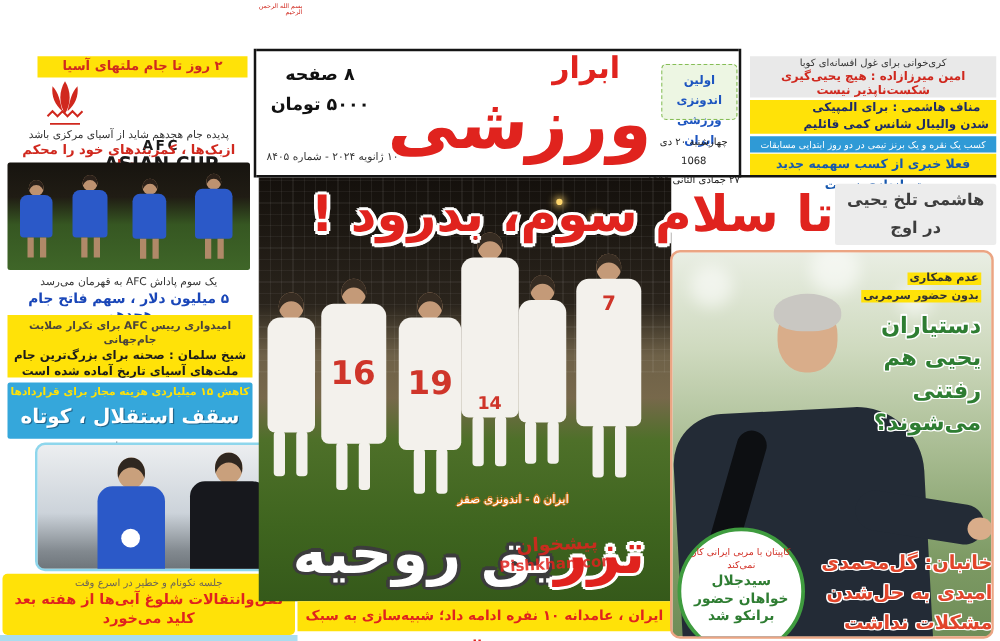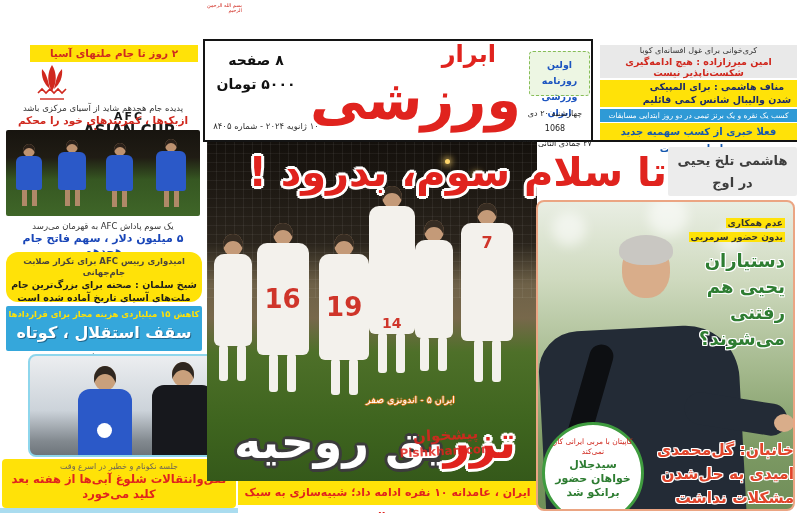--- a/index.html
+++ b/index.html
@@ -56,31 +56,31 @@
     <div>۵۰۰۰ تومان</div>
   </div>
   <div class="abs rtl ctr" style="left:202px;top:121px;width:128px;font-size:8.5px;color:#333;">۱۰ ژانویه ۲۰۲۴ - شماره ۸۴۰۵</div>
 
   <div class="abs ctr" style="left:318px;top:41px;width:204px;color:#e0231e;">
     <div class="rtl" style="font-size:24px;font-weight:900;text-align:right;padding-right:26px;line-height:26px;">ابرار</div>
     <div class="rtl" style="font-size:56px;font-weight:900;line-height:66px;transform:skewX(-4deg);">ورزشی</div>
   </div>
 
   <div class="abs rtl ctr" style="left:529px;top:51px;width:61px;height:45px;background:#edf6e3;border:1.5px dashed #86bd57;border-radius:4px;font-size:9.5px;font-weight:bold;color:#1d55c0;padding-top:5px;line-height:16px;">
-    <div>اولین روزنامه</div>
+    <div>اولین اندونزی</div>
     <div>ورزشی ایران</div>
   </div>
   <div class="abs rtl ctr" style="left:518px;top:106px;width:74px;font-size:8px;color:#222;line-height:15px;">
     <div>چهارشنبه ۲۰ دی 1068</div>
     <div>۲۷ جمادی الثانی ۱۴۴۵</div>
   </div>
 
   <div class="abs rtl ctr" style="left:600px;top:45px;width:197px;height:33px;background:#e9e9e9;padding-top:1px;">
     <div style="font-size:8px;color:#333;line-height:10px;">کری‌خوانی برای غول افسانه‌ای کوبا</div>
-    <div style="font-size:9.5px;font-weight:bold;color:#d0281e;line-height:11px;">امین میرزازاده : هیچ ادامه‌گیری شکست‌ناپذیر نیست</div>
+    <div style="font-size:9.5px;font-weight:bold;color:#d0281e;line-height:11px;">امین میرزازاده : هیچ یحیی‌گیری شکست‌ناپذیر نیست</div>
   </div>
   <div class="abs rtl ctr" style="left:600px;top:80px;width:197px;height:27px;background:#ffe208;font-size:9.5px;font-weight:bold;color:#1d2b66;line-height:12.5px;padding-top:1px;padding-left:37px;">مناف هاشمی : برای المپیکی شدن والیبال شانس کمی قائلیم</div>
   <div class="abs rtl ctr" style="left:600px;top:109px;width:197px;height:13px;background:#2f9ad6;font-size:7.5px;color:#fff;line-height:13px;">کسب یک نقره و یک برنز تیمی در دو روز ابتدایی مسابقات اندونزی</div>
   <div class="abs rtl ctr" style="left:600px;top:123px;width:197px;height:17px;background:#ffe208;font-size:10px;font-weight:bold;color:#1557ae;line-height:17px;">فعلا خبری از کسب سهمیه جدید تیراندازی نیست</div>
 
   <div class="abs rtl ctr" style="left:30px;top:45px;width:168px;height:17px;background:#ffe208;font-size:10.5px;font-weight:bold;color:#cf2a1f;line-height:17px;">۲ روز تا جام ملتهای آسیا</div>
 
   <div class="abs" style="left:8px;top:63px;width:190px;height:40px;">
     <svg class="abs" style="left:26px;top:0;" width="36" height="40" viewBox="0 0 36 40">
       <path d="M18 2 C13 10 13 20 18 28 C23 20 23 10 18 2 Z" fill="#d0281e"></path>
@@ -128,21 +128,21 @@
         <div class="bl-legs">
           <i></i>
           <i></i>
         </div>
       </div>
   </div>
 
   <div class="abs rtl ctr" style="left:8px;top:221px;width:190px;font-size:8.5px;color:#333;">یک سوم پاداش AFC به قهرمان می‌رسد</div>
   <div class="abs rtl ctr" style="left:8px;top:232px;width:190px;font-size:11px;font-weight:bold;color:#1946b8;">۵ میلیون دلار ، سهم فاتح جام هجدهم</div>
 
-  <div class="abs rtl ctr" style="left:6px;top:252px;width:196px;height:50px;background:#ffe208;padding-top:4px;border-radius:12px;">
+  <div class="abs rtl ctr" style="left:6px;top:252px;width:196px;height:50px;background:#ffe208;padding-top:4px;border-radius:0;">
     <div style="font-size:8.5px;font-weight:bold;color:#4a443c;line-height:11px;">امیدواری رییس AFC برای تکرار صلابت جام‌جهانی</div>
     <div style="font-size:9.5px;font-weight:bold;color:#1c1c1c;line-height:13px;">شیخ سلمان : صحنه برای بزرگ‌ترین جام ملت‌های آسیای تاریخ آماده شده است</div>
   </div>
 
   <div class="abs rtl ctr" style="left:6px;top:306px;width:196px;height:45px;background:#35a7db;padding-top:3px;border-radius:2px;">
     <div style="font-size:8.5px;font-weight:bold;color:#ffe208;line-height:11px;">کاهش ۱۵ میلیاردی هزینه مجاز برای قراردادها</div>
     <div style="font-size:16px;font-weight:900;color:#fff;line-height:26px;text-shadow:1px 1px 0 rgba(20,60,90,.6);">سقف استقلال ، کوتاه شد!</div>
   </div>
 
   <div class="abs" style="left:28px;top:354px;width:207px;height:103px;border:2px solid #8ed6ec;border-radius:8px;overflow:hidden;background:linear-gradient(180deg,#eceef0 0%,#ccd3da 55%,#82898f 86%,#6e757b 100%);">

